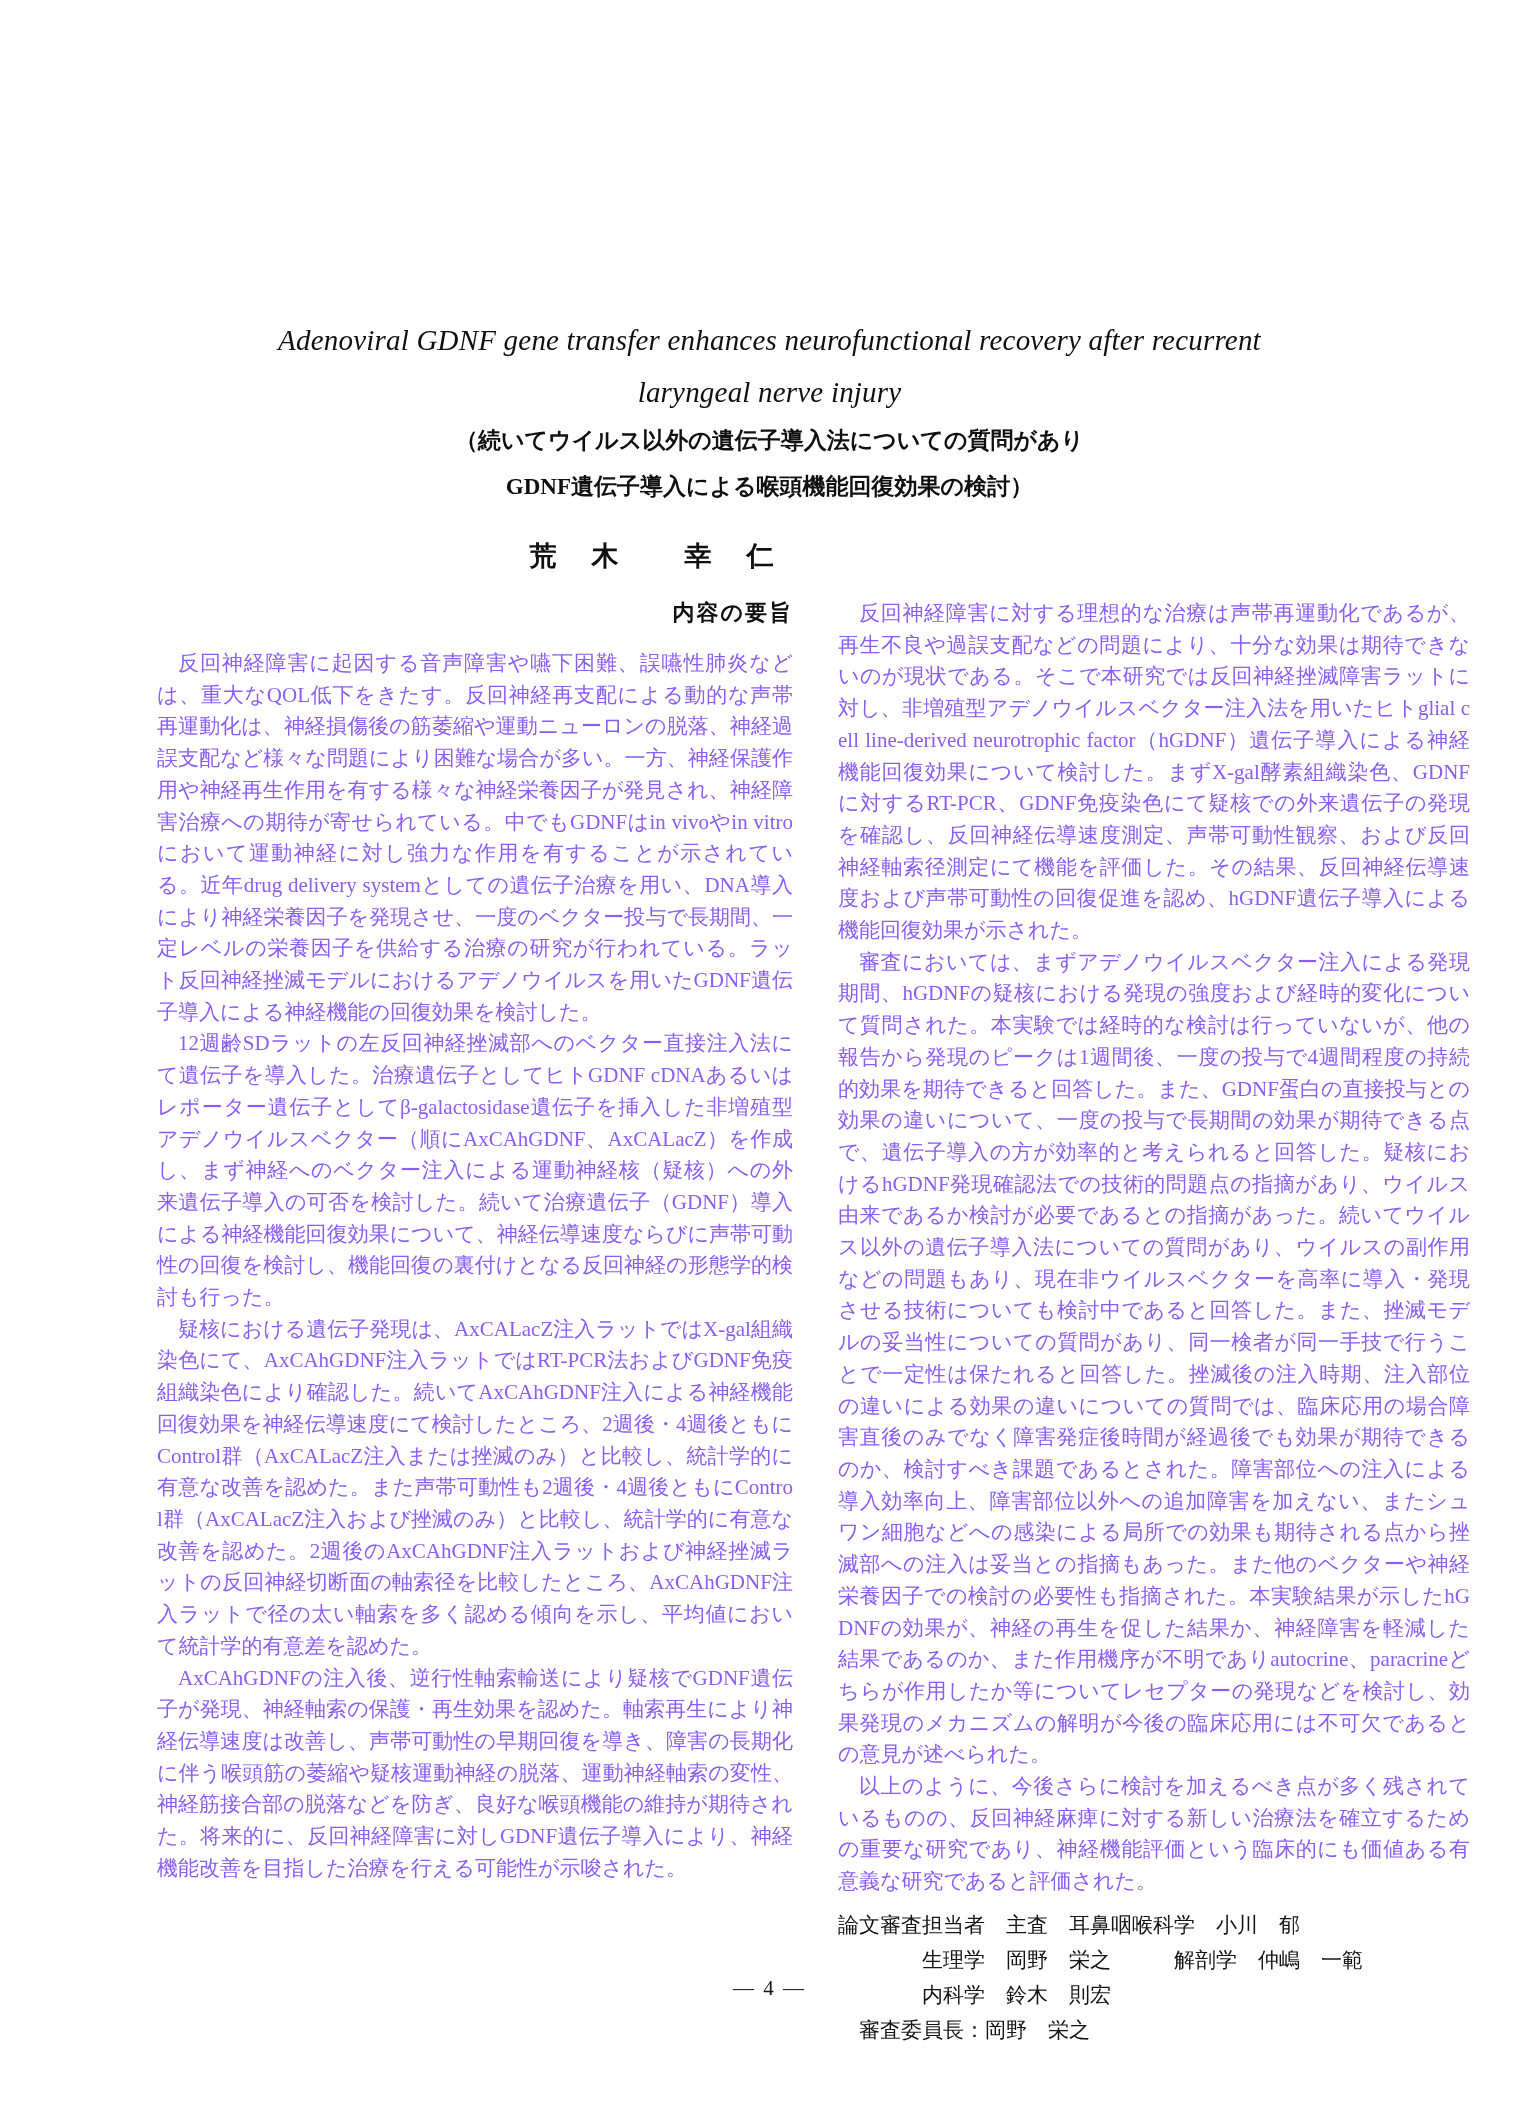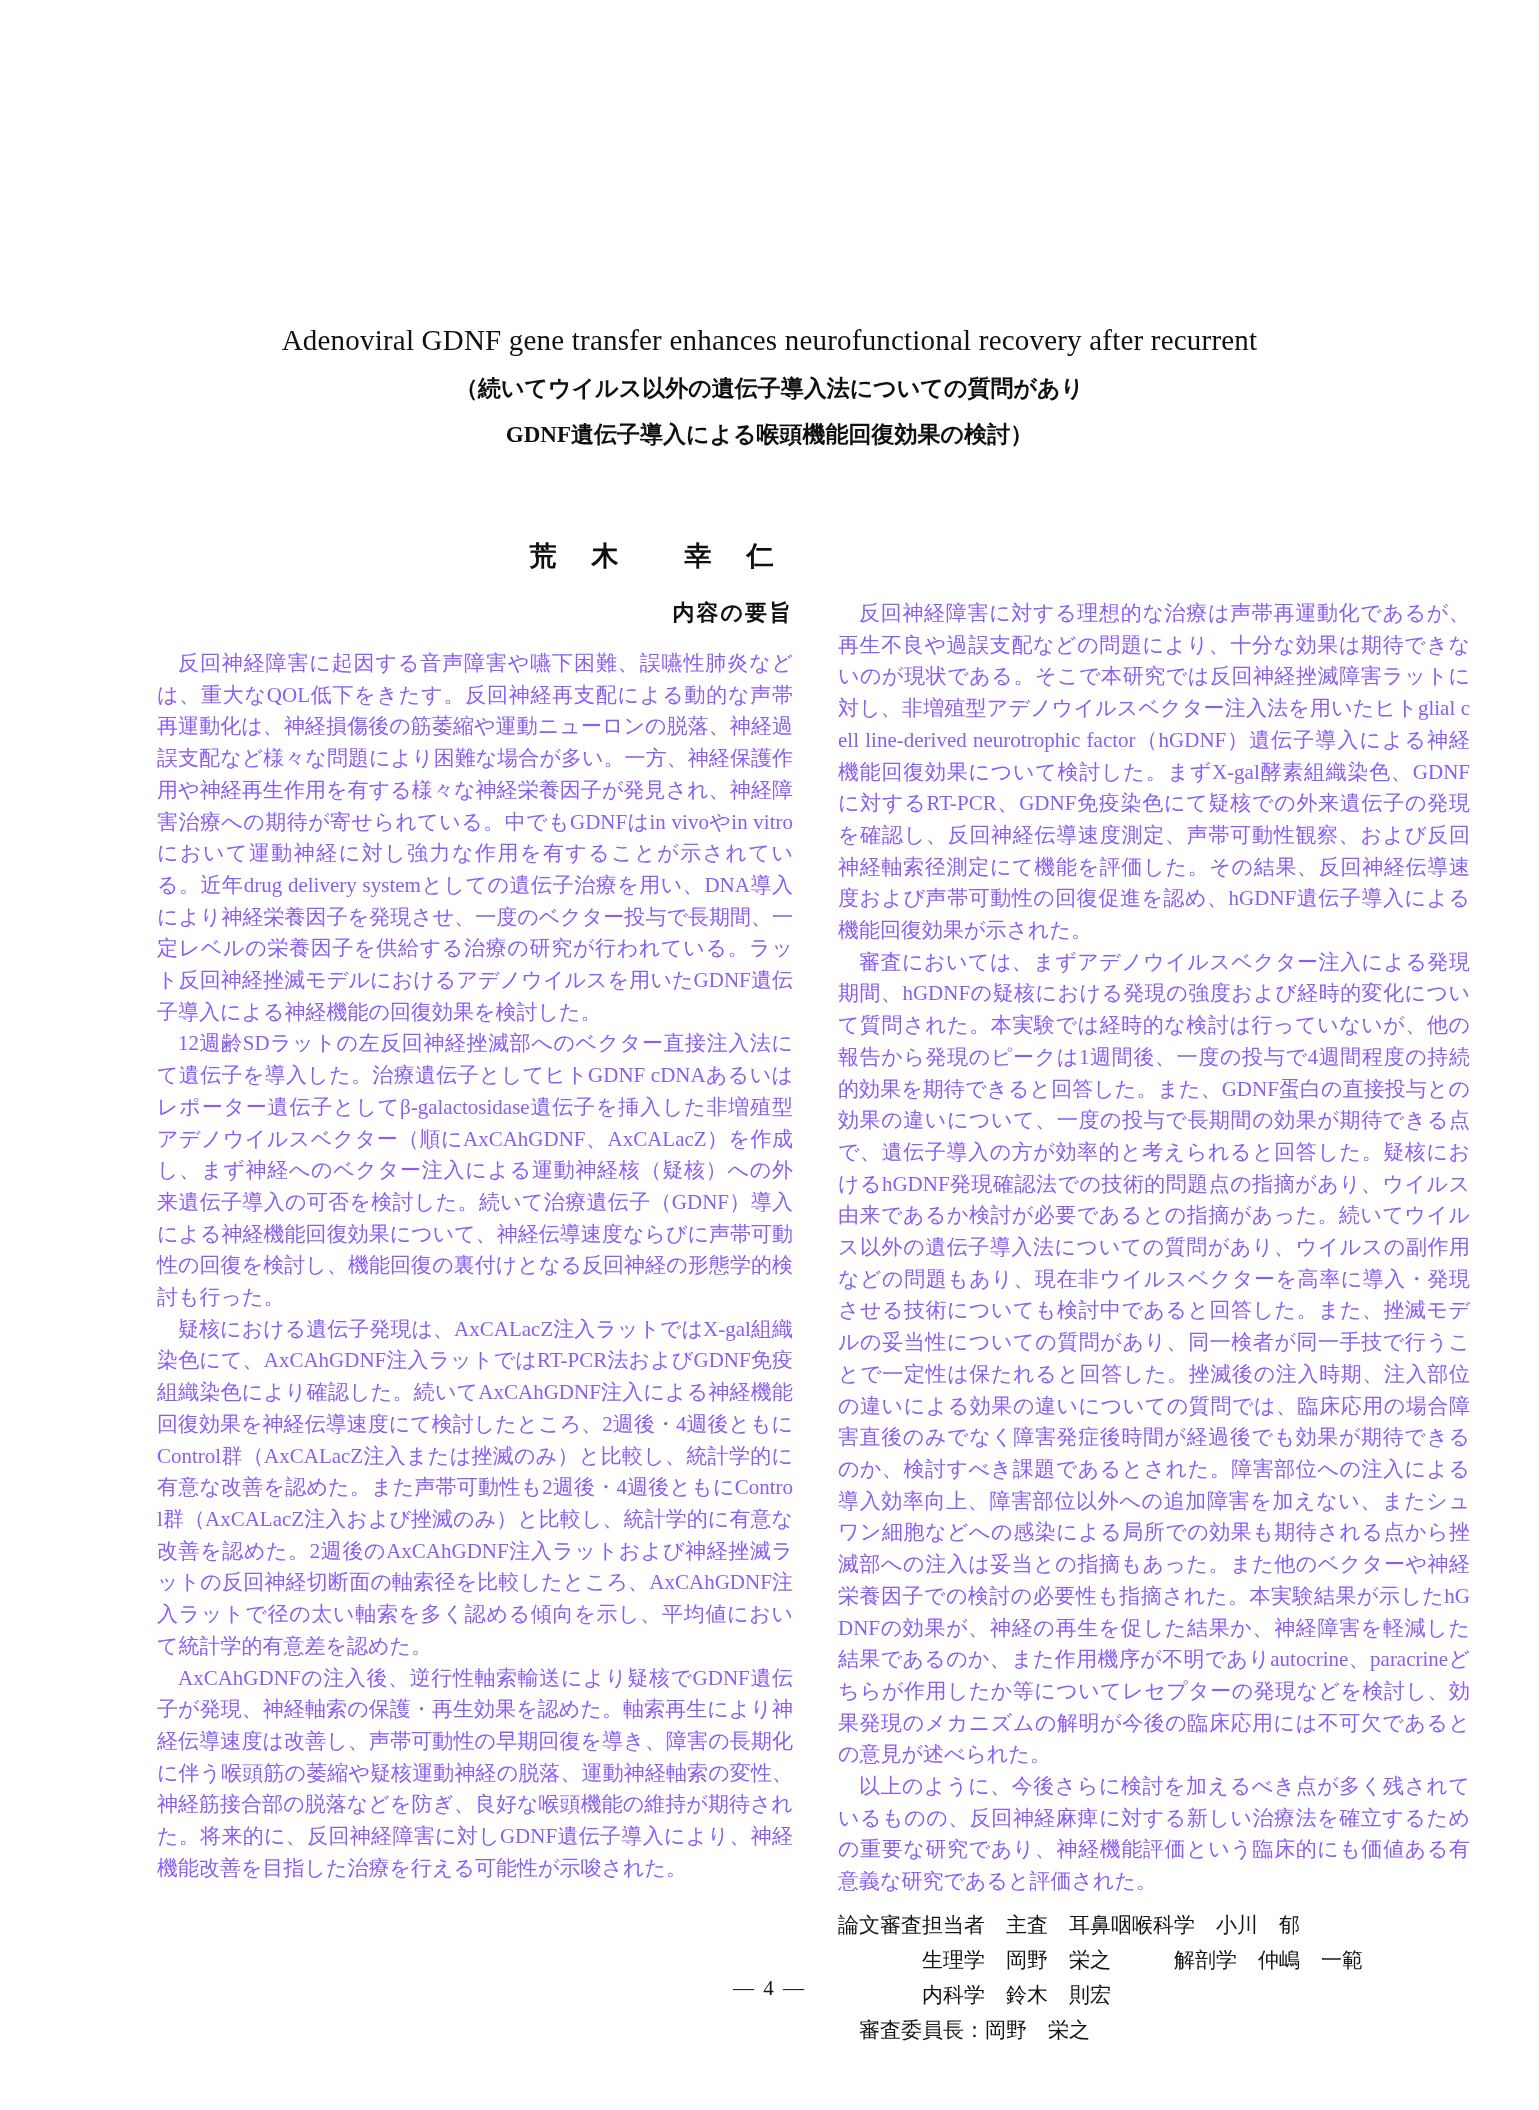--- a/index.html
+++ b/index.html
@@ -18,20 +18,21 @@
   .title-block{
     position:absolute;top:314px;left:0;width:1539px;
     text-align:center;
   }
   .title-en{
     font-size:29px;
     line-height:52px;
     letter-spacing:0.2px;
     font-weight:normal;
     color:#101010;
+    font-style:italic;
   }
   .title-ja{
     font-size:23px;
     line-height:46px;
     font-weight:bold;
     color:#101010;
   }
   .author{
     position:absolute;top:538px;left:0;width:1307px;
     text-align:center;
@@ -81,20 +82,21 @@
     letter-spacing:2px;
   }
 </style>
 </head>
 <body>
 
 <div class="page">
 
   <div class="title-block">
     <div class="title-en">Adenoviral GDNF gene transfer enhances neurofunctional recovery after recurrent</div>
+    <div class="title-en">laryngeal nerve injury</div>
     <div class="title-ja">（続いてウイルス以外の遺伝子導入法についての質問があり</div>
     <div class="title-ja">GDNF遺伝子導入による喉頭機能回復効果の検討）</div>
   </div>
 
   <div class="author">荒　木　　幸　仁</div>
 
   <div class="column left">
     <div class="col-heading">内容の要旨</div>
     <p class="body-par">反回神経障害に起因する音声障害や嚥下困難、誤嚥性肺炎などは、重大なQOL低下をきたす。反回神経再支配による動的な声帯再運動化は、神経損傷後の筋萎縮や運動ニューロンの脱落、神経過誤支配など様々な問題により困難な場合が多い。一方、神経保護作用や神経再生作用を有する様々な神経栄養因子が発見され、神経障害治療への期待が寄せられている。中でもGDNFはin vivoやin vitroにおいて運動神経に対し強力な作用を有することが示されている。近年drug delivery systemとしての遺伝子治療を用い、DNA導入により神経栄養因子を発現させ、一度のベクター投与で長期間、一定レベルの栄養因子を供給する治療の研究が行われている。ラット反回神経挫滅モデルにおけるアデノウイルスを用いたGDNF遺伝子導入による神経機能の回復効果を検討した。</p>
     <p class="body-par">12週齢SDラットの左反回神経挫滅部へのベクター直接注入法にて遺伝子を導入した。治療遺伝子としてヒトGDNF cDNAあるいはレポーター遺伝子としてβ-galactosidase遺伝子を挿入した非増殖型アデノウイルスベクター（順にAxCAhGDNF、AxCALacZ）を作成し、まず神経へのベクター注入による運動神経核（疑核）への外来遺伝子導入の可否を検討した。続いて治療遺伝子（GDNF）導入による神経機能回復効果について、神経伝導速度ならびに声帯可動性の回復を検討し、機能回復の裏付けとなる反回神経の形態学的検討も行った。</p>

